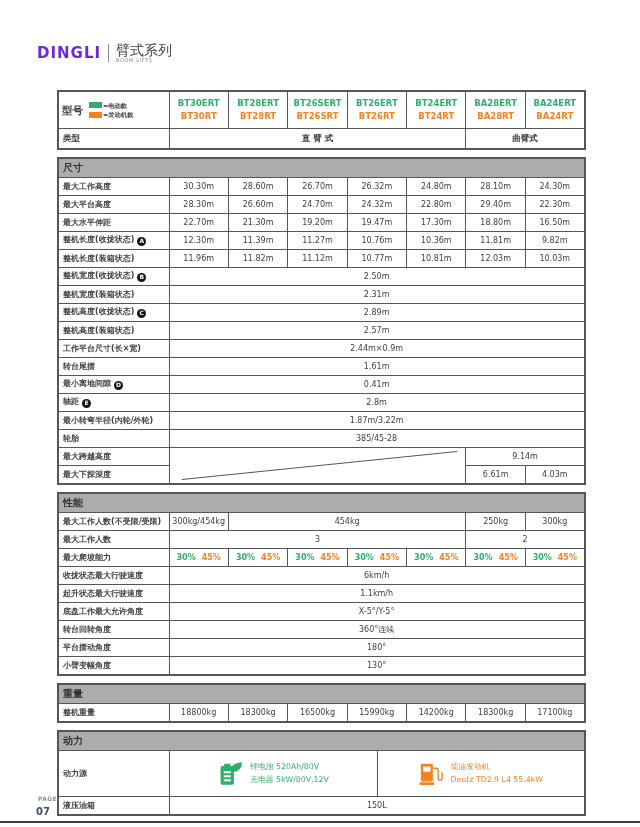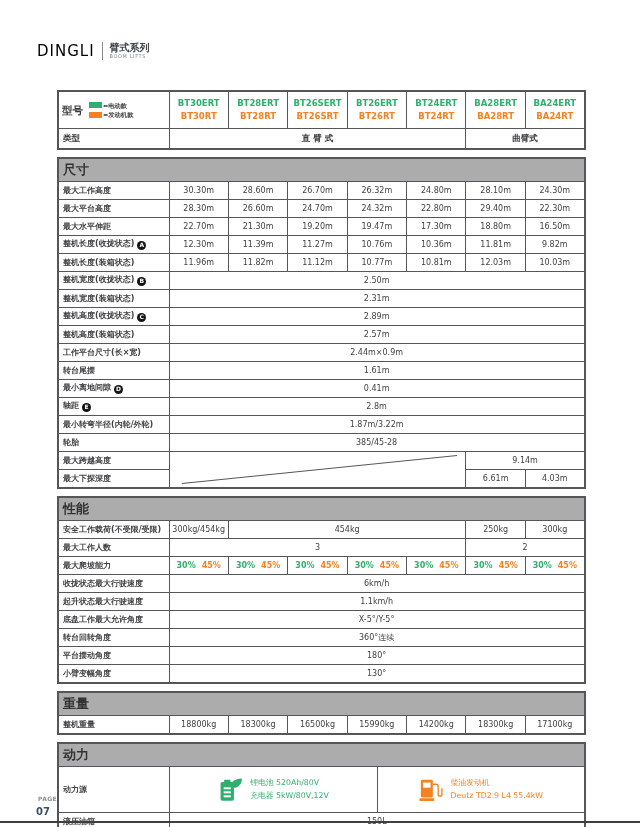--- a/index.html
+++ b/index.html
@@ -1,32 +1,32 @@
 <!DOCTYPE html>
 <html><head>
 <meta charset="utf-8">
 <style>
   html,body{margin:0;padding:0;background:#ffffff;}
   .page{position:relative;width:640px;height:827px;background:#fff;overflow:hidden;
         font-family:"DejaVu Sans",sans-serif;color:#414042;}
 
   
   .brand{position:absolute;left:37px;top:42px;display:flex;align-items:center;gap:7px;}
-  .brand-logo{font-size:15px;font-weight:normal;color:#000000;letter-spacing:1px;}
+  .brand-logo{font-size:15px;font-weight:bold;color:#6d28d9;letter-spacing:1px;}
   .brand-sep{width:1px;height:18px;background:#858b91;}
   .brand-series{display:flex;flex-direction:column;line-height:1.15;}
-  .series-cn{font-size:10px;font-weight:bold;color:#3f444a;}
+  .series-cn{font-size:14px;font-weight:normal;color:#3f444a;}
   .series-en{font-size:5px;color:#858b91;letter-spacing:0.6px;}
 
   
   #spec-tables{position:absolute;left:57px;top:90px;width:632px;}
   table.spec{border-collapse:collapse;table-layout:fixed;width:527px;margin:0 0 7px 0;
              border:2px solid #55565a;color:#414042;}
   .spec td,.spec th{border:1px solid #55565a;overflow:hidden;}
-  th.bar{background:#acacac;text-align:left;font-size:13px;color:#333;
+  th.bar{background:#acacac;text-align:left;font-size:10px;color:#333;
          padding:2px 4px;height:11px;font-weight:bold;}
   .spec td{font-size:8px;text-align:center;height:17px;padding:0 2px;line-height:1.15;}
   td.lbl{text-align:left;font-weight:bold;padding:0 4px;white-space:nowrap;}
   td.model-cell{font-weight:bold;font-size:8.5px;height:36px;line-height:1.5;}
   td.mh-cell{height:36px;padding:0 3px;}
   .mh{display:flex;align-items:center;justify-content:flex-start;gap:6px;}
   .mh-label{font-weight:bold;font-size:10.5px;color:#3a3a3c;}
   .legend{display:flex;flex-direction:column;gap:2px;}
   .legend-item{display:flex;align-items:center;font-size:6.3px;font-weight:bold;white-space:nowrap;color:#3a3a3c;}
   .sw{width:13px;height:6px;margin-right:1px;display:inline-block;}
@@ -261,21 +261,21 @@
           <col style="width: 59.4px;">
           <col style="width: 59.4px;">
           <col style="width: 59.4px;">
           <col style="width: 59.4px;">
         </colgroup>
         <tbody>
           <tr>
             <th class="bar" colspan="8">性能</th>
           </tr>
           <tr>
-            <td class="lbl"><span>安全工作载荷(不受限/受限)</span></td>
+            <td class="lbl"><span>最大工作人数(不受限/受限)</span></td>
             <td colspan="1">300kg/454kg</td>
             <td colspan="4">454kg</td>
             <td colspan="1">250kg</td>
             <td colspan="1">300kg</td>
           </tr>
           <tr>
             <td class="lbl"><span>最大工作人数</span></td>
             <td colspan="5">3</td>
             <td colspan="2">2</td>
           </tr>

